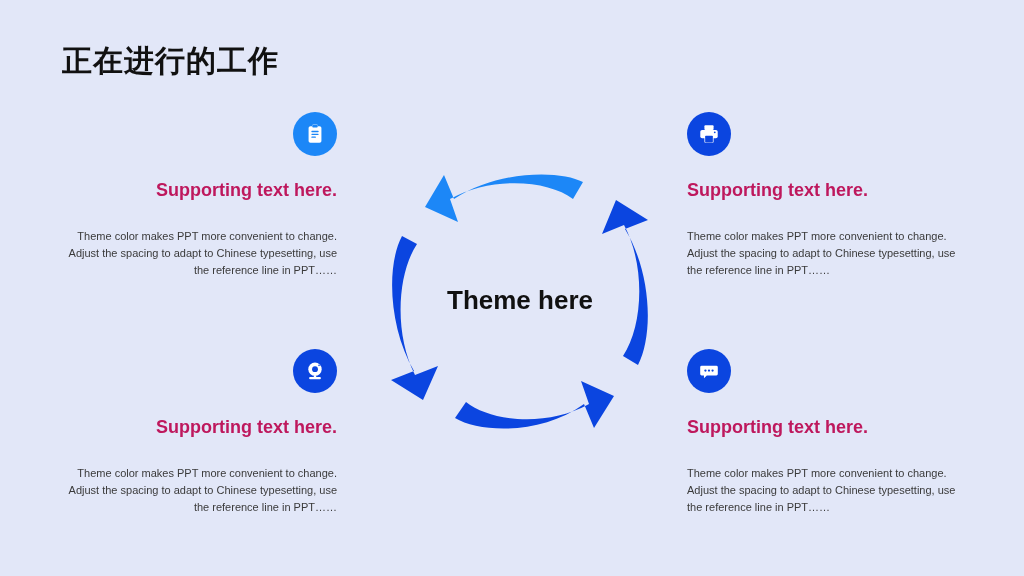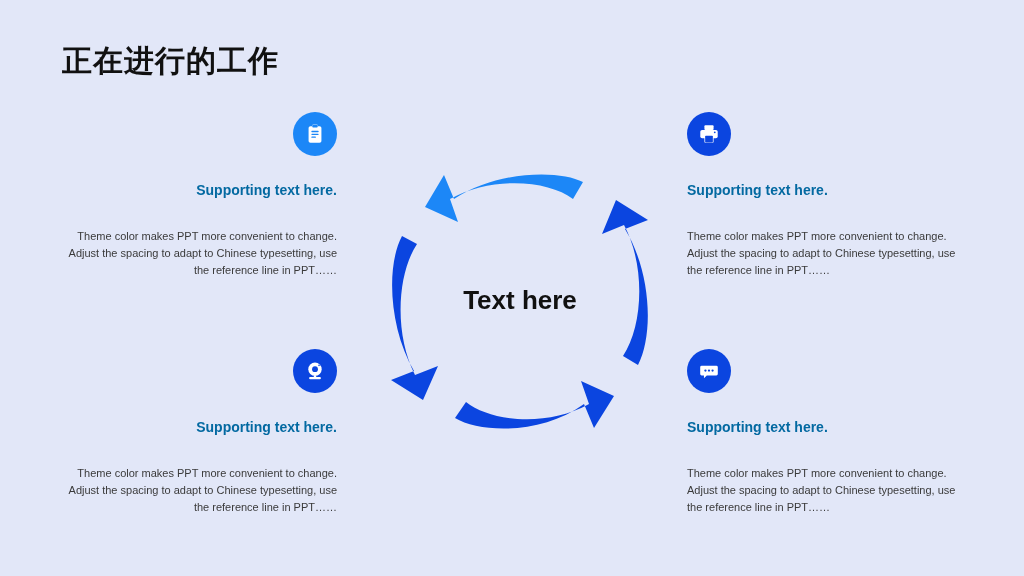--- a/index.html
+++ b/index.html
@@ -57,23 +57,23 @@
     display: inline-flex;
     align-items: center;
     justify-content: center;
     background: #0b45e0;
   }
   .icon-circle.light { background: #1c87f7; }
 
   .icon-circle svg { display: block; }
 
   .quad-heading {
-    font-size: 14px;
+    font-size: 18px;
     font-weight: bold;
-    color: #0369a1;
+    color: #be185d;
     margin-top: 24px;
     line-height: 20px;
   }
 
   .quad-body {
     font-size: 11px;
     color: #3a3a3a;
     line-height: 17px;
     margin-top: 28px;
   }
@@ -225,15 +225,15 @@
                  L 21 230
                  L 53 250
                  L 68 216
                  L 45 225
                  C 24 184, 27 124, 47 94
                  Z" fill="#0b45e0"></path>
       </g>
     </svg>
   </div>
 
-  <div class="cycle-label">Text here</div>
+  <div class="cycle-label">Theme here</div>
 
 </div>
 
 </body></html>

